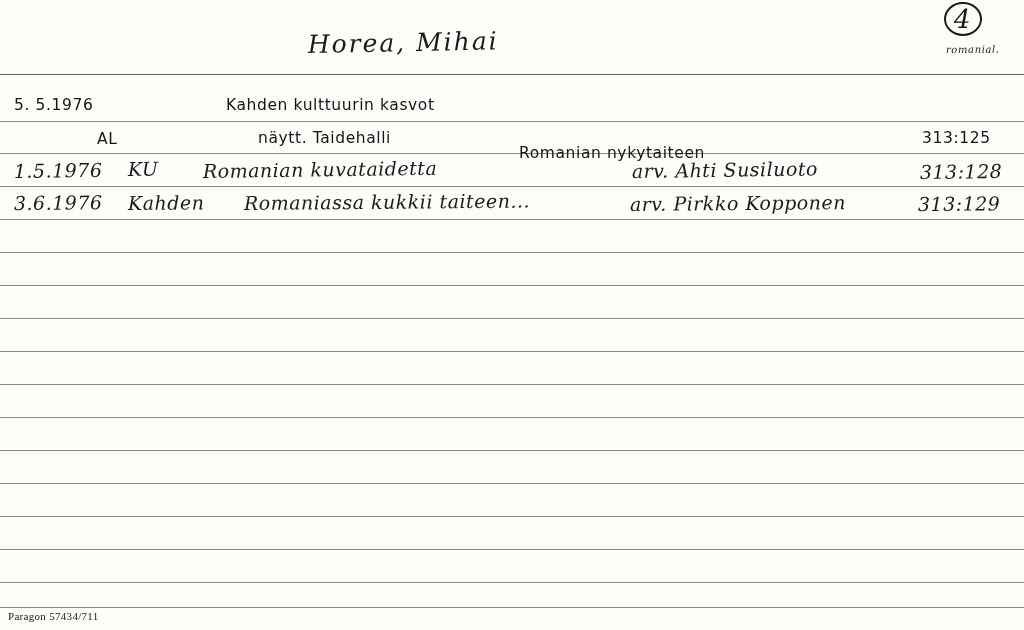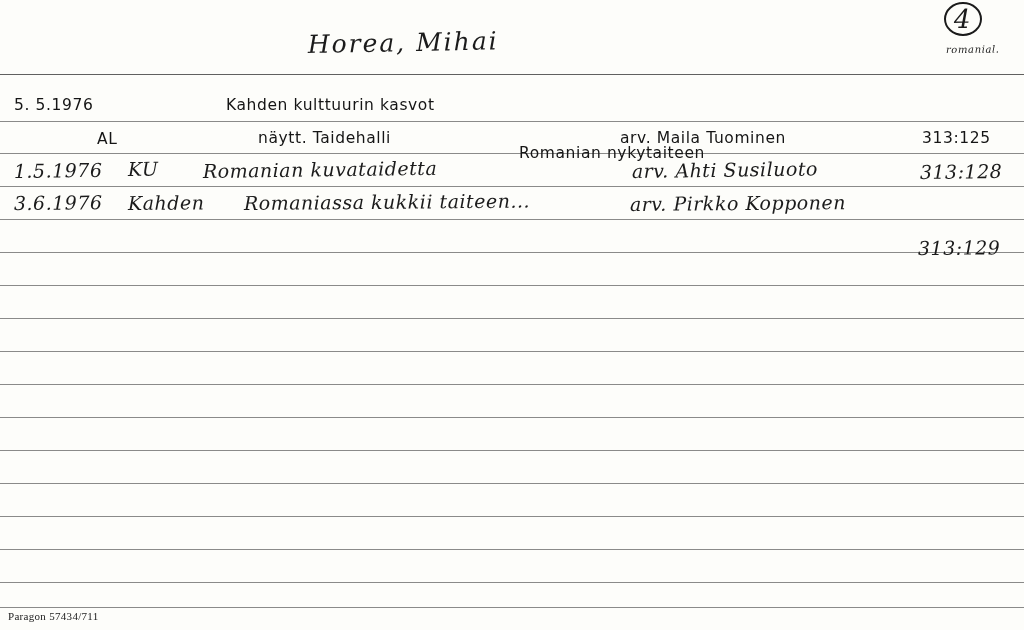--- a/index.html
+++ b/index.html
@@ -118,30 +118,29 @@
 
   <div class="circle-num"></div>
   <div class="abs hand hand-3" id="header-number" style="left:954px; top:4px;">4</div>
 
   <div class="abs typed" style="left:14px; top:96px;">5. 5.1976</div>
   <div class="abs typed" style="left:97px; top:96px;margin-top:34px;">AL</div>
   <div class="abs typed" style="left:226px; top:96px;">Kahden kulttuurin kasvot</div>
   <div class="abs typed" style="left:519px; top:96px;margin-top:48px;">Romanian nykytaiteen</div>
 
   <div class="abs typed" style="left:226px; top:129px;margin-left:32px;">näytt. Taidehalli</div>
-  <div class="abs typed" style="left:620px; top:129px;">arv. Maila Tuominen</div>
   <div class="abs typed" style="left:922px; top:129px;">313:125</div>
 
   <div class="abs hand hand-2 h-row" style="left:14px; top:160px;">1.5.1976</div>
   <div class="abs hand hand-2 h-row" style="left:128px; top:158px;">KU</div>
   <div class="abs hand hand-2 h-row" style="left:203px; top:160px;">Romanian kuvataidetta</div>
   <div class="abs hand hand-2 h-row" style="left:632px; top:160px;">arv. Ahti Susiluoto</div>
   <div class="abs hand hand-2 h-row" style="left:920px; top:161px;">313:128</div>
 
   <div class="abs hand hand-3 h-row" style="left:14px; top:192px;">3.6.1976</div>
   <div class="abs hand hand-3 h-row" style="left:128px; top:192px;">Kahden</div>
   <div class="abs hand hand-3 h-row" style="left:244px; top:192px;">Romaniassa kukkii taiteen...</div>
   <div class="abs hand hand-3 h-row" style="left:630px; top:193px;">arv. Pirkko Kopponen</div>
-  <div class="abs hand hand-3 h-row" style="left:918px; top:193px;margin-top:44px;">313:129</div>
+  <div class="abs hand hand-3 h-row" style="left:918px; top:193px;">313:129</div>
 
   <div id="footer">Paragon 57434/711</div>
 
 </div>
 
 </body></html>

